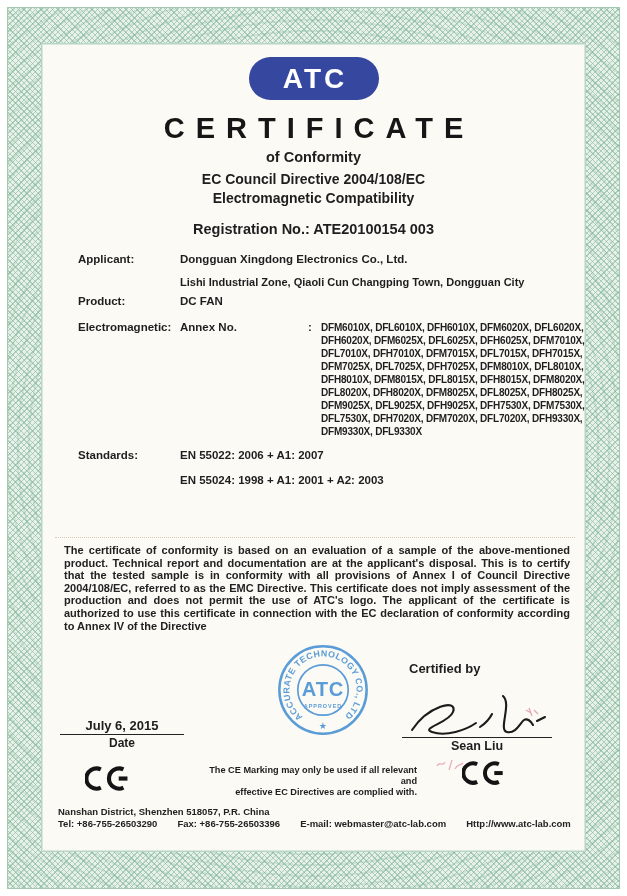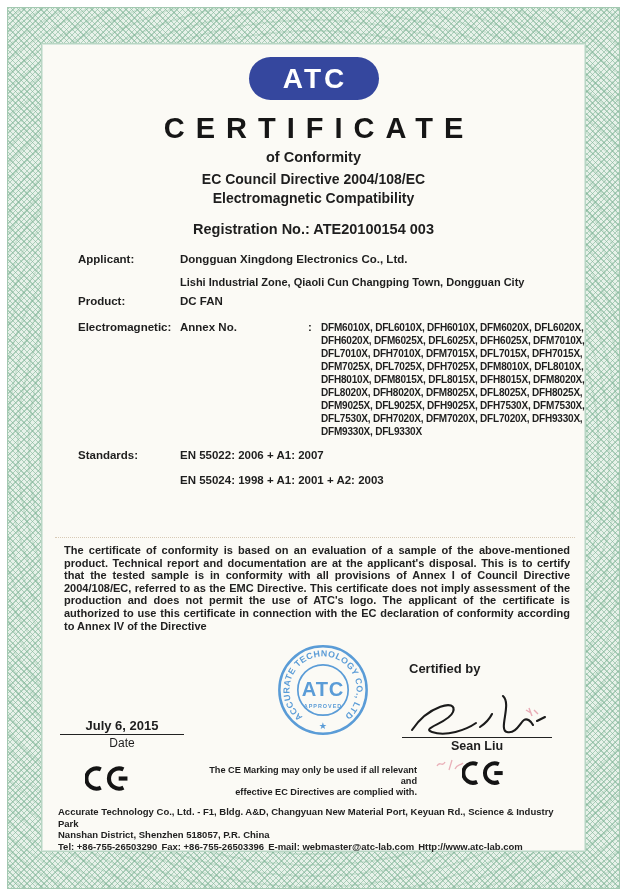--- a/index.html
+++ b/index.html
@@ -55,29 +55,29 @@
 
   .stamp{left:276px;top:643px;width:94px;height:94px;opacity:.85;}
 
   .certified{left:409px;top:661px;width:120px;text-align:left;font-size:13px;font-weight:bold;}
   .sig{left:406px;top:690px;}
   .sig-line{left:402px;top:737px;width:150px;border-top:1.5px solid #222;}
   .sig-name{left:402px;top:739px;width:150px;text-align:center;font-size:12.5px;font-weight:bold;}
 
   .date-val{left:63px;top:718px;width:118px;text-align:center;font-size:13px;font-weight:bold;}
   .date-line{left:60px;top:734px;width:124px;border-top:1.5px solid #222;}
-  .date-label{left:60px;top:736px;width:124px;text-align:center;font-size:12px;font-weight:normal;}
+  .date-label{left:60px;top:736px;width:124px;text-align:center;font-size:12px;font-weight:bold;}
 
   .ce-left{left:85px;top:762px;}
   .ce-right{left:462px;top:757px;}
   .ce-note{left:203px;top:765px;width:214px;text-align:right;font-size:9.2px;font-weight:bold;line-height:11px;}
 
   .footer{left:58px;top:806px;width:514px;font-size:9.5px;font-weight:bold;line-height:11.5px;color:#222;}
   .footer-contact{display:flex;gap:0;margin-top:.5px;}
-  .footer-contact span{margin-right:4px;white-space:nowrap;}
+  .footer-contact span{margin-right:20px;white-space:nowrap;}
   .footer-contact span:last-child{margin-right:0;}
 
   .pen-mark{position:absolute;opacity:.65;}
 </style>
 </head>
 <body>
 
 <div class="frame"></div>
 <div class="paper"></div>
 
@@ -166,21 +166,20 @@
     <path d="M34.3 10.1 A22 22 0 1 0 34.3 49.9"></path>
     <path d="M83.3 10.1 A22 22 0 1 0 83.3 49.9"></path>
     <path d="M73 30 H 92"></path>
   </g>
 </svg>
 <svg class="pen-mark" style="left:435px;top:756px" width="30" height="16" viewBox="0 0 30 16">
   <path d="M2 10 c3 -6 5 2 8 -4 m4 8 l3 -10 m3 9 c2 -5 5 -3 8 -6" stroke="#e08898" stroke-width="1.3" fill="none"></path>
 </svg>
 
 <div class="abs footer">
-  <div>Accurate Technology Co., Ltd. - F1, Bldg. A&amp;D, Changyuan New Material Port, Keyuan Rd., Science &amp; Industry Park</div>
   <div>Nanshan District, Shenzhen 518057, P.R. China</div>
   <div class="footer-contact">
     <span>Tel: +86-755-26503290</span>
     <span>Fax: +86-755-26503396</span>
     <span>E-mail: webmaster@atc-lab.com</span>
     <span>Http://www.atc-lab.com</span>
   </div>
 </div>
 
 </body></html>

